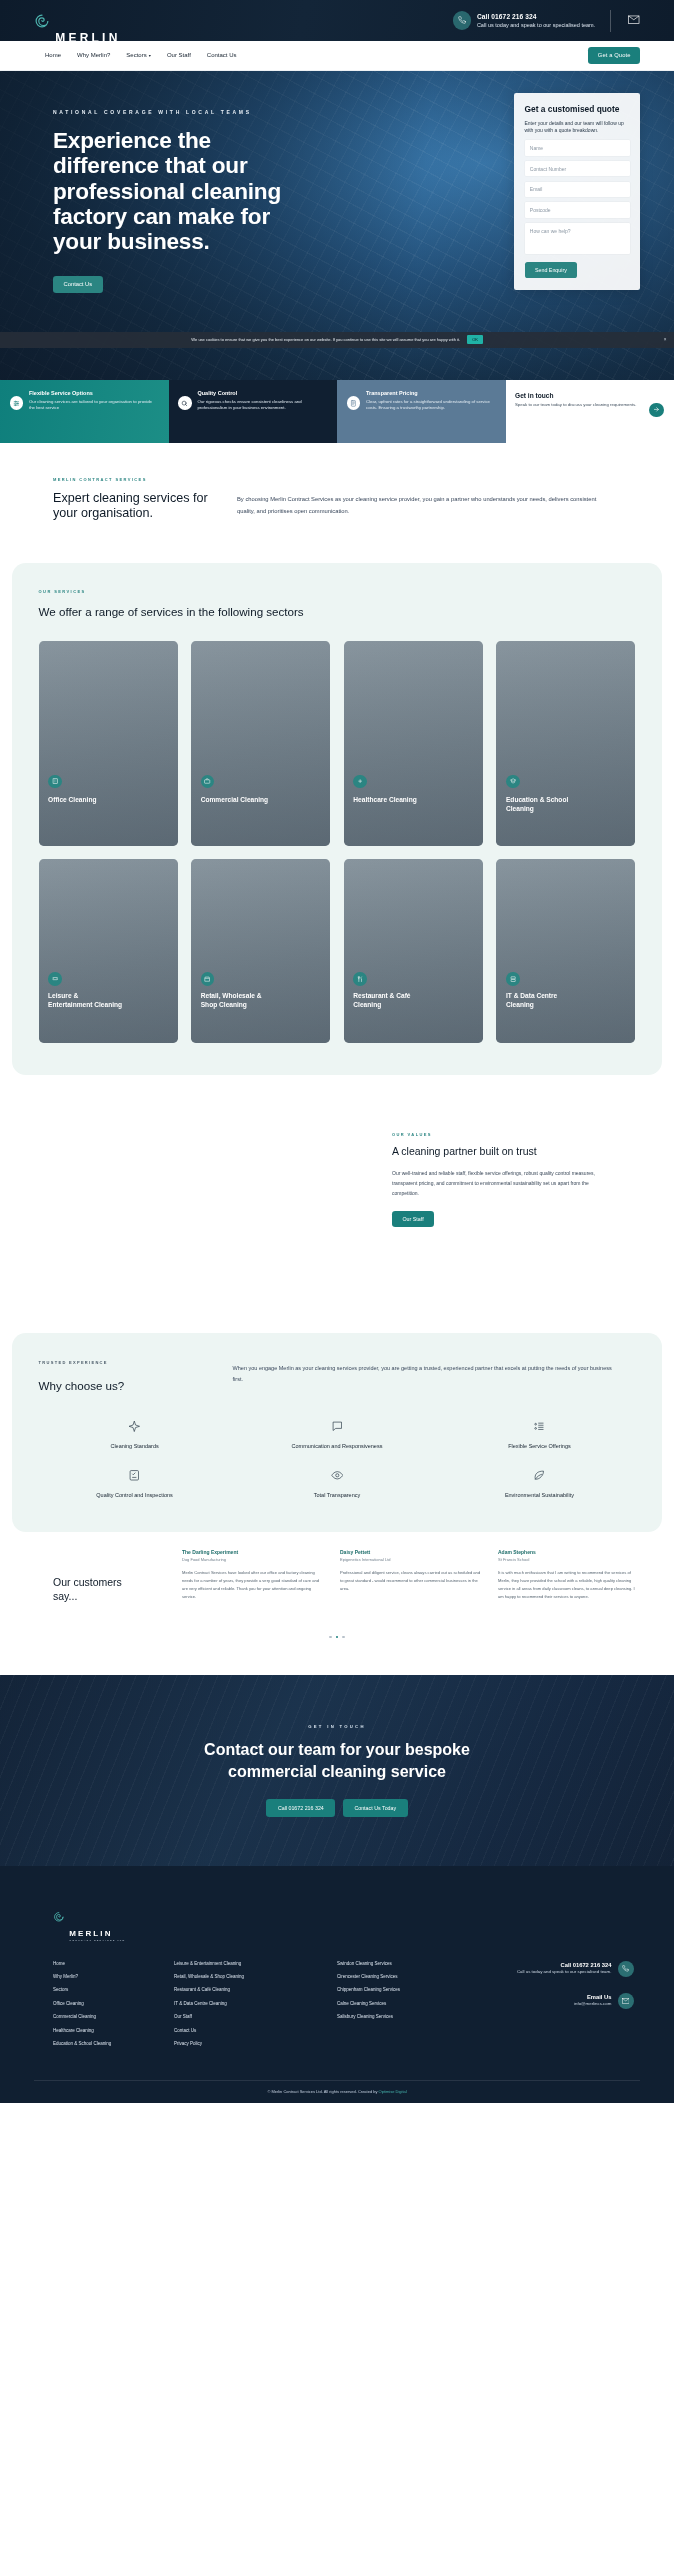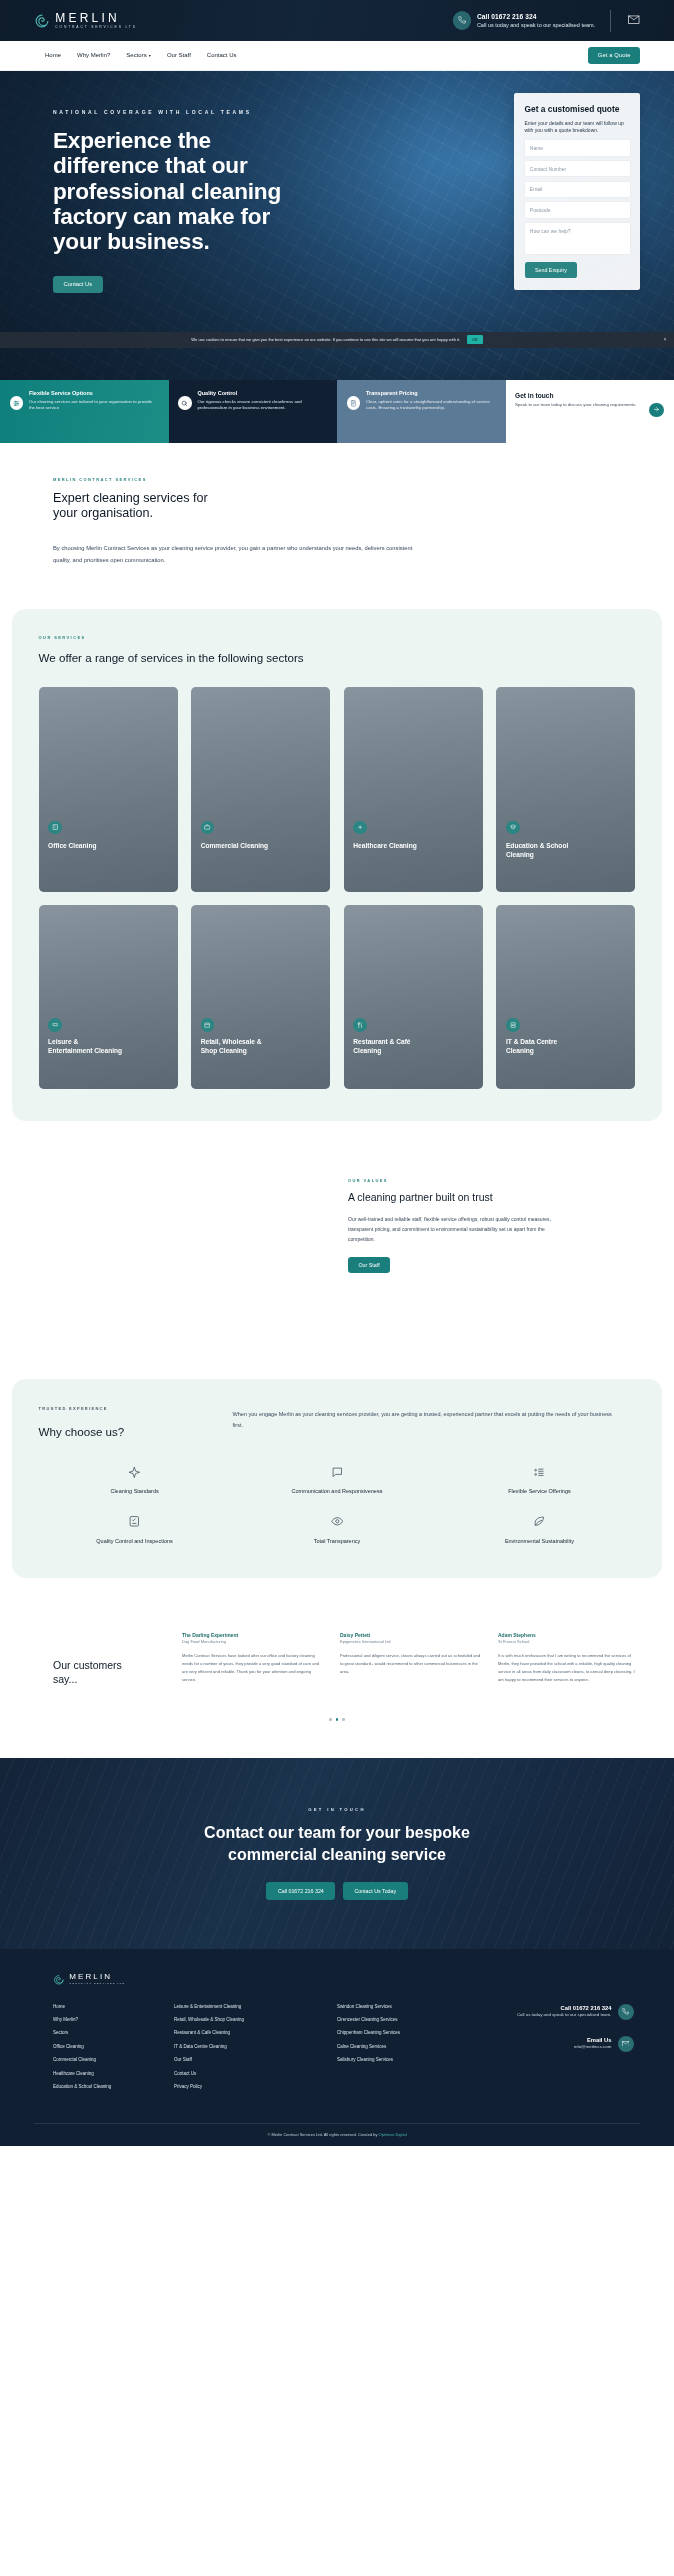--- a/index.html
+++ b/index.html
@@ -24,21 +24,21 @@
   .topbar::after{
     content:"";position:absolute;inset:0;
     background:linear-gradient(100deg,#0d1b2b 0%,#132538 45%,#0e1c2c 100%);
     z-index:0;
   }
   .topbar > * { position: relative; z-index: 1; }
   .logo-wrap { display: flex; align-items: center; gap: 5.3px; margin-left: 34px; }
   .logo-mark { width: 16px; height: 16px; position: relative; }
   .logo-text-block { display: flex; flex-direction: column; line-height: 1; }
   .logo-title {
-    font-size: 12px; font-weight: 400; letter-spacing: 3.2px; color: #ffffff;
+    font-size: 12px; font-weight: 700; letter-spacing: 3.2px; color: #ffffff; margin-top: 40px;
   }
   .logo-sub {
     font-size: 3.4px; letter-spacing: 1.8px; color: #c9d6e2; margin-top: 2.1px;
   }
   .top-contact {
     display: flex; align-items: center; gap: 5.8px;
     margin-left: auto; margin-right: 0;
   }
   .phone-circle {
     width: 18.4px; height: 18.4px; border-radius: 50%;
@@ -163,21 +163,21 @@
   .feat-body p { font-size: 4.3px; line-height: 1.55; color: #e3ecf3; }
   .feat.light h4 { color: #0e1a27; font-size: 6.6px; }
   .feat.light p { color: #3d4c5b; }
   .feat-arrow {
     position: absolute; right: 10.5px; top: 23px;
     width: 14.7px; height: 14.7px; border-radius: 50%; background: #1a7f7c;
     display: flex; align-items: center; justify-content: center; cursor: pointer;
   }
 
   
-  .intro { display: flex; padding: 48px 34px 42px 53px; gap: 19px; flex-direction: column; }
+  .intro { display: flex; padding: 48px 34px 42px 53px; gap: 10px; }
   .intro-eyebrow {
     font-size: 4px; letter-spacing: 1.4px; color: #2b8582; font-weight: 700;
     position: absolute; margin-top: -13.7px;
   }
   .intro-left { width: 174px; position: relative; }
   .intro-left h2 { font-size: 12.6px; line-height: 1.22; font-weight: 400; color: #0e1a27; }
   .intro-right { flex: 1; padding-top: 3.2px; max-width: 363px; }
   .intro-right p { font-size: 5.8px; line-height: 2.05; color: #38465a; }
 
   
@@ -208,21 +208,21 @@
     position: absolute; left: 9.5px; top: 155px; z-index:2;
     font-size: 6.6px; font-weight: 700; color: #ffffff; line-height: 1.35;
     max-width: 74px;
   }
   .svc-row2 .svc-card { height: 184px; }
   .svc-row2 .svc-ico { top: 113px; }
   .svc-row2 .svc-label { top: 133px; }
   .svc-grid.svc-row2 { margin-top: 13.7px; }
 
   
-  .values { display: flex; padding: 53px 34px 47px 53px; gap: 21px; }
+  .values { display: flex; padding: 53px 34px 47px 53px; gap: 21px; margin-left: 44px; }
   .values-img {
     width: 274px; height: 158px; border-radius: 5.3px;
     background: #ffffff;
   }
   .values-right { width: 221px; padding-top: 3.2px; }
   .values-eyebrow { font-size: 4px; letter-spacing: 1.4px; color: #2b8582; font-weight: 700; }
   .values-right h2 { font-size: 10.5px; line-height: 1.3; margin-top: 8.4px; color: #0e1a27; font-weight:400;}
   .values-right p { font-size: 5px; line-height: 2.0; color: #3a4859; margin-top: 9.5px; }
   .values-btn {
     margin-top: 12.6px; background: #1a7f7c; color: #fff; border: none;
@@ -243,21 +243,21 @@
   .why-grid {
     display: grid; grid-template-columns: repeat(3,1fr); gap: 18px 10.5px; margin-top: 25px;
   }
   .why-item { display: flex; flex-direction: column; align-items: center; text-align: center; gap: 7.4px; }
   .why-ico {
     width: 18px; height: 18px; display: flex; align-items: center; justify-content: center;
   }
   .why-item span { font-size: 5.5px; color: #16222f; }
 
   
-  .testi { display: flex; padding: 54px 34px 26px 53px; gap: 35px; }
+  .testi { display: flex; padding: 17px 34px 26px 53px; gap: 35px; }
   .testi-left { width: 121px; padding-top: 27px; }
   .testi-left h2 { font-size: 10.5px; line-height: 1.3; color: #0e1a27; font-weight:400; }
   .testi-cards { flex: 1; display: flex; gap: 16px; }
   .tcard { width: 142px; }
   .tcard h5 { font-size: 5px; font-weight: 700; color: #1e6e6b; }
   .tcard .tsub { font-size: 4px; color: #75838f; margin-top: 1.6px; }
   .tcard .tbody { font-size: 4.1px; line-height: 2.0; color: #55636f; margin-top: 7.4px; }
   .testi-dots { display: flex; justify-content: center; gap: 3.7px; padding: 6.3px 0 37px; }
   .dot { width: 2.6px; height: 2.6px; border-radius: 50%; background: #b8c2cb; cursor: pointer; }
   .dot.active { background: #1a7f7c; }

